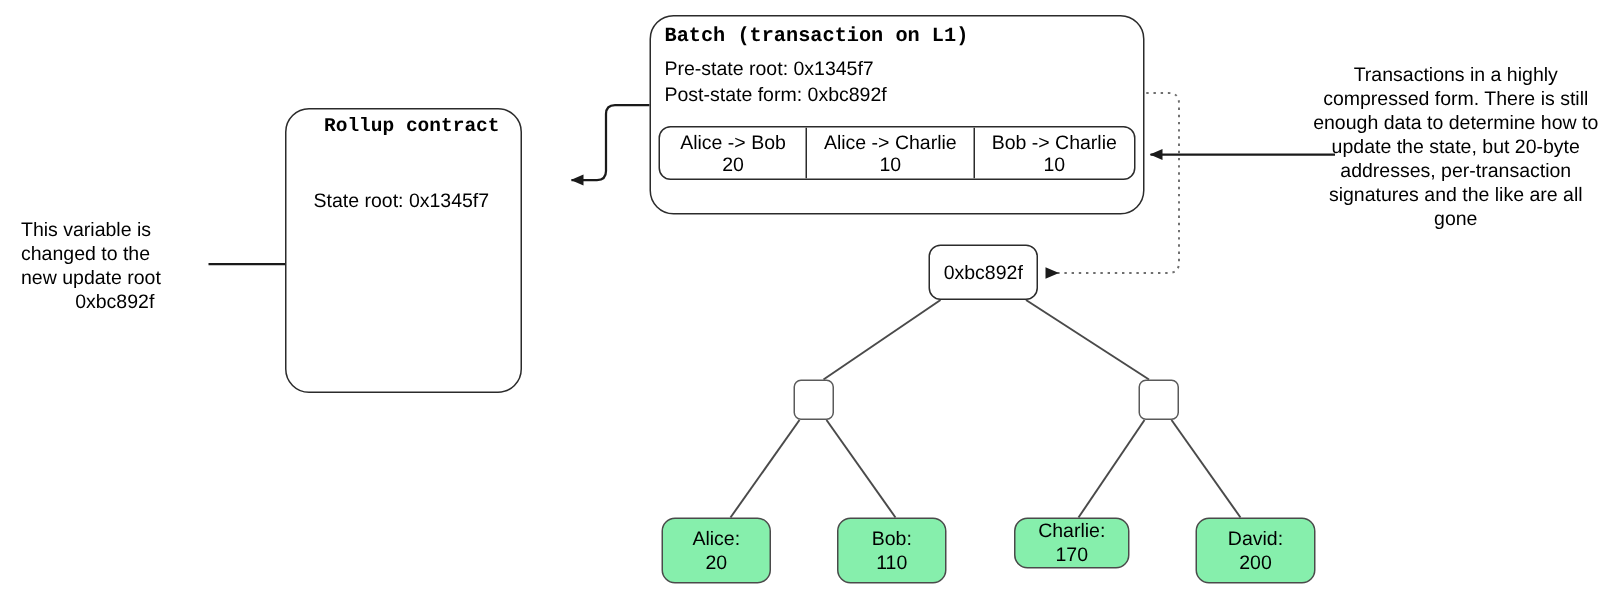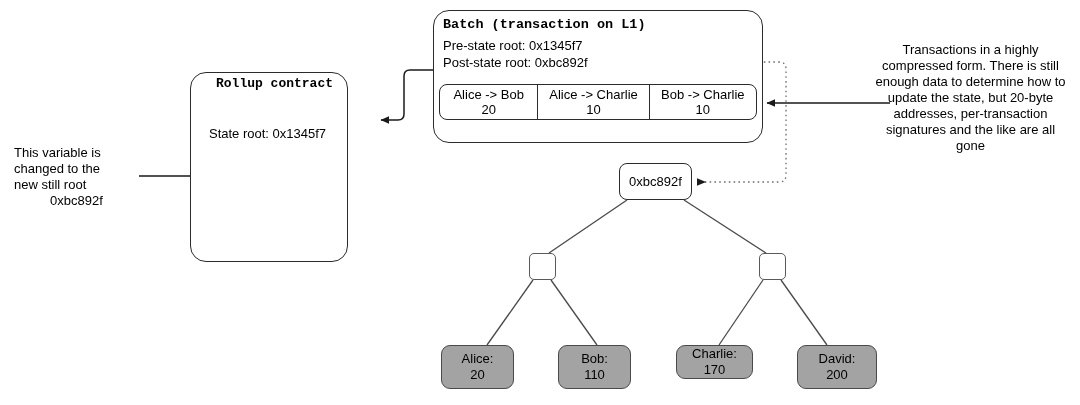--- a/index.html
+++ b/index.html
@@ -81,21 +81,21 @@
     position: absolute;
     box-sizing: border-box;
     border: 1.1px solid #5a5a5a;
     background: #ffffff;
     border-radius: 5px;
   }
   .leaf {
     position: absolute;
     box-sizing: border-box;
     border: 1.2px solid #4a4a4a;
-    background: #a3a3a3;
+    background: #86efac;
     border-radius: 9px;
     display: flex;
     flex-direction: column;
     align-items: center;
     justify-content: center;
     font-size: 13px;
     line-height: 16px;
   }
 </style>
 </head>
@@ -132,21 +132,21 @@
     <path d="M781,280 L827,345" fill="none" stroke="#4a4a4a" stroke-width="1.3"></path>
   </svg>
 
   <div class="big-box" style="left:190px; top:72px; width:158px; height:190px;"></div>
   <div class="lbl bold" style="left:216px; top:76px;">Rollup contract</div>
   <div class="lbl" style="left:209px; top:126px;">State root: 0x1345f7</div>
 
   <div class="big-box" style="left:433px; top:10px; width:330px; height:133px;"></div>
   <div class="lbl bold" style="left:443px; top:17px; font-size:13.5px;">Batch (transaction on L1)</div>
   <div class="lbl" style="left:443px; top:38px;">Pre-state root: 0x1345f7</div>
-  <div class="lbl" style="left:443px; top:55px;">Post-state root: 0xbc892f</div>
+  <div class="lbl" style="left:443px; top:55px;">Post-state form: 0xbc892f</div>
 
   <div class="tx-table" style="left:439px; top:84px; width:318px; height:36px;">
     <div class="tx-cell" style="width:98px;">
       <span>Alice -&gt; Bob</span>
       <span>20</span>
     </div>
     <div class="tx-cell" style="width:112px;">
       <span>Alice -&gt; Charlie</span>
       <span>10</span>
     </div>
@@ -176,21 +176,21 @@
     <span>170</span>
   </div>
   <div class="leaf" style="left:797px; top:345px; width:80px; height:44px;">
     <span>David:</span>
     <span>200</span>
   </div>
 
   <div class="annot" style="left:14px; top:145px; width:125px; text-align:left;">
     <div>This variable is</div>
     <div>changed to the</div>
-    <div>new still root</div>
+    <div>new update root</div>
     <div style="text-align:center;">0xbc892f</div>
   </div>
 
   <div class="annot" style="left:874px; top:42px; width:193px;">
     <span>Transactions in a highly compressed form. There is still enough data to determine how to update the state, but 20-byte addresses, per-transaction signatures and the like are all gone</span>
   </div>
 
 </div>
 
 </body></html>

